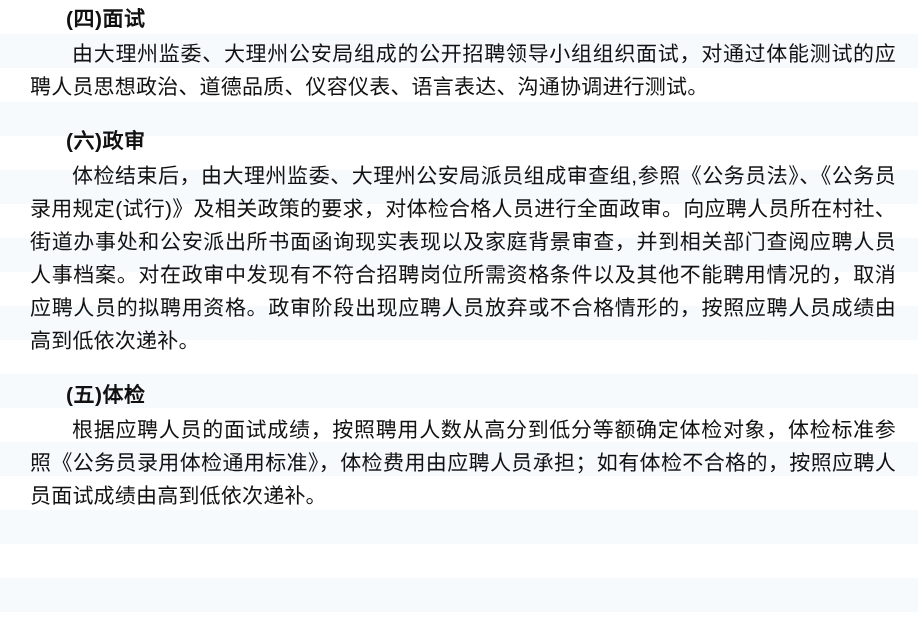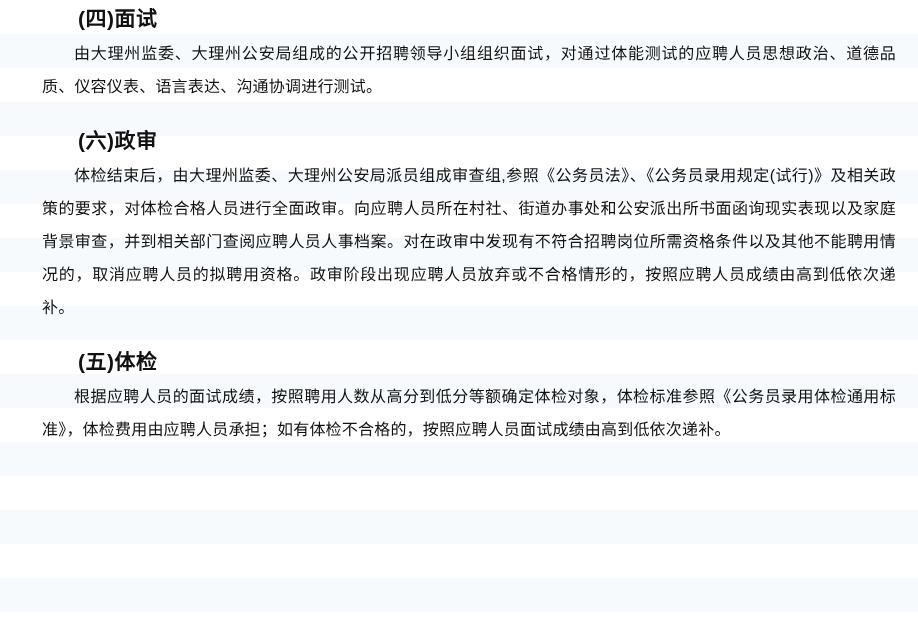--- a/index.html
+++ b/index.html
@@ -43,33 +43,32 @@
     font-family: "Liberation Sans", "DejaVu Sans", sans-serif;
     font-weight: bold;
     font-size: 21px;
     color: #111111;
     margin: 0;
     padding: 4px 0 2px 36px;
     letter-spacing: 0.5px;
   }
   .para {
     font-family: "Liberation Sans", "DejaVu Sans", sans-serif;
-    font-size: 16px;
+    font-size: 21px;
     color: #121212;
     margin: 0;
     padding: 3px 0 3px 0;
     line-height: 33px;
     text-indent: 2em;
     text-align: justify;
     text-justify: inter-ideograph;
     letter-spacing: 0.2px;
   }
   .sec {
     margin-bottom: 4px;
-    margin-left: 12px;
   }
   .sec-1 .heading { padding-top: 2px; }
   .sec-2 { margin-top: 14px; }
   .sec-3 { margin-top: 14px; }
 </style>
 </head>
 <body>
 
 <div class="page">
   <div class="doc">

